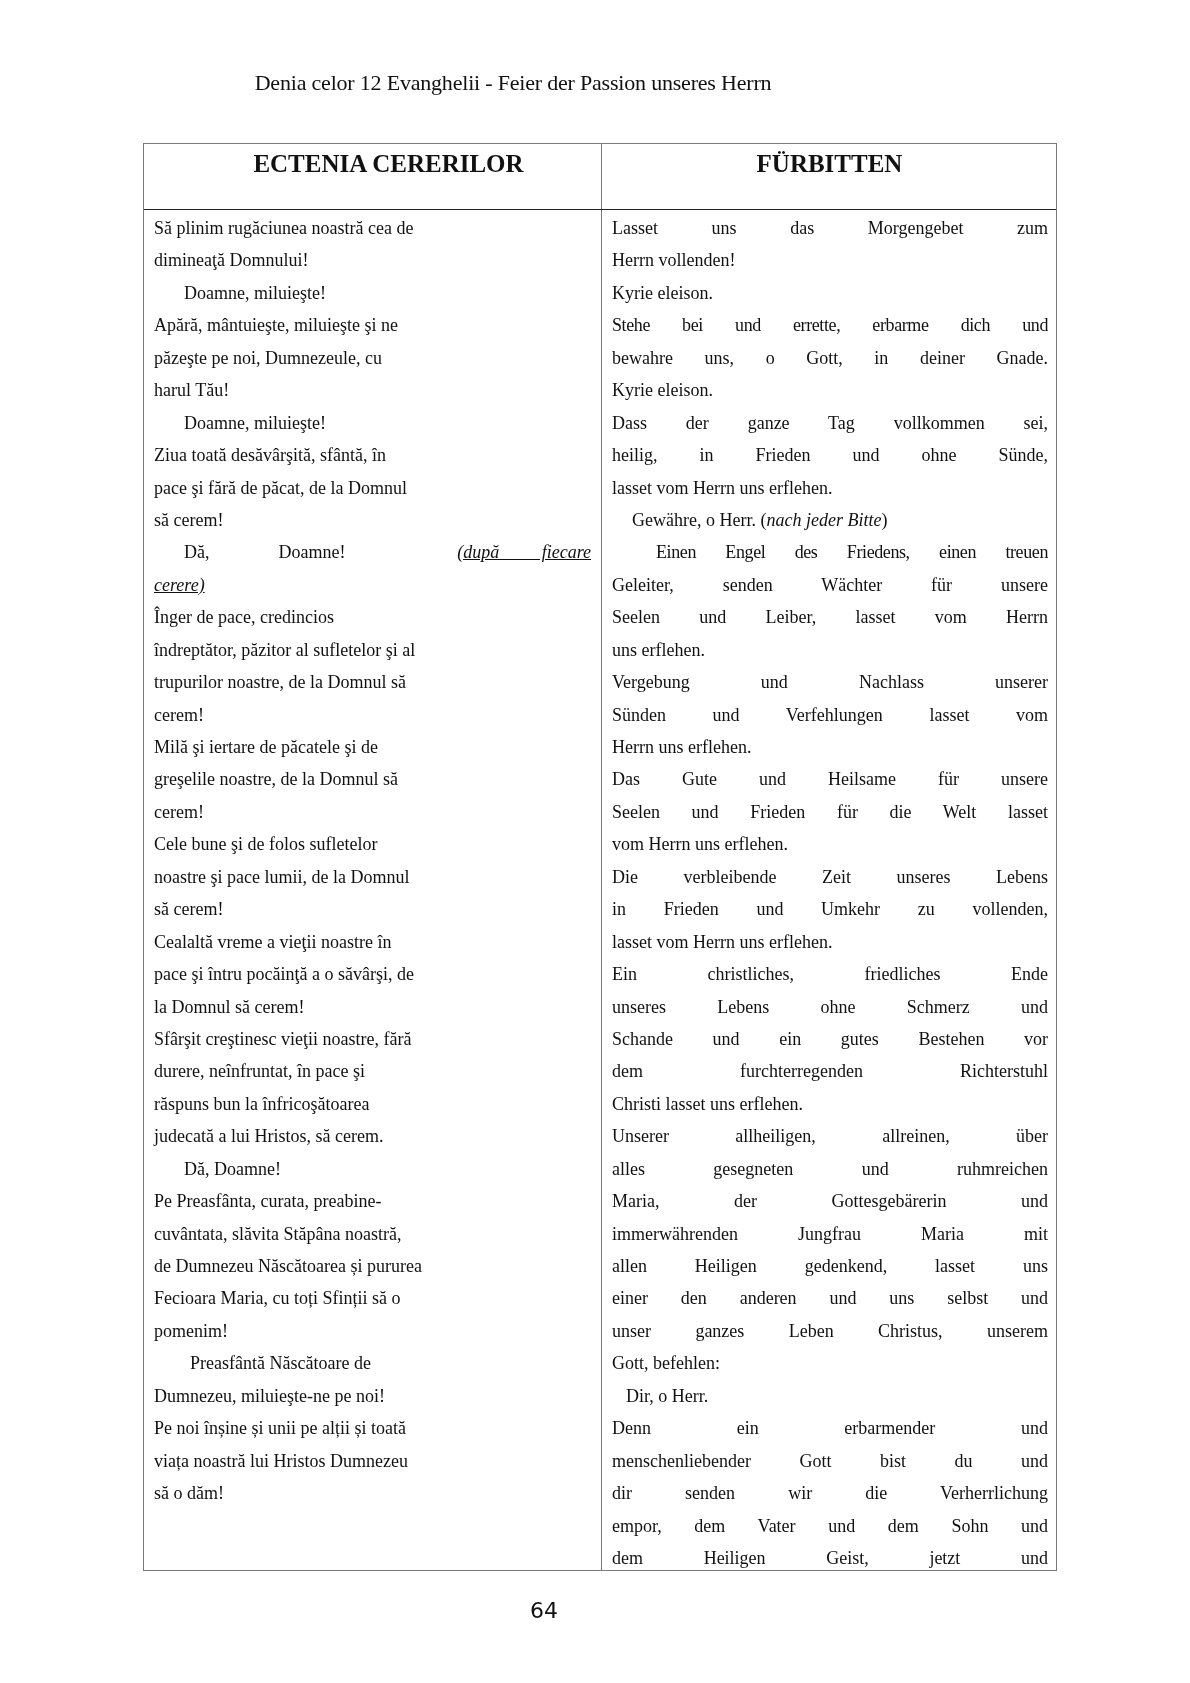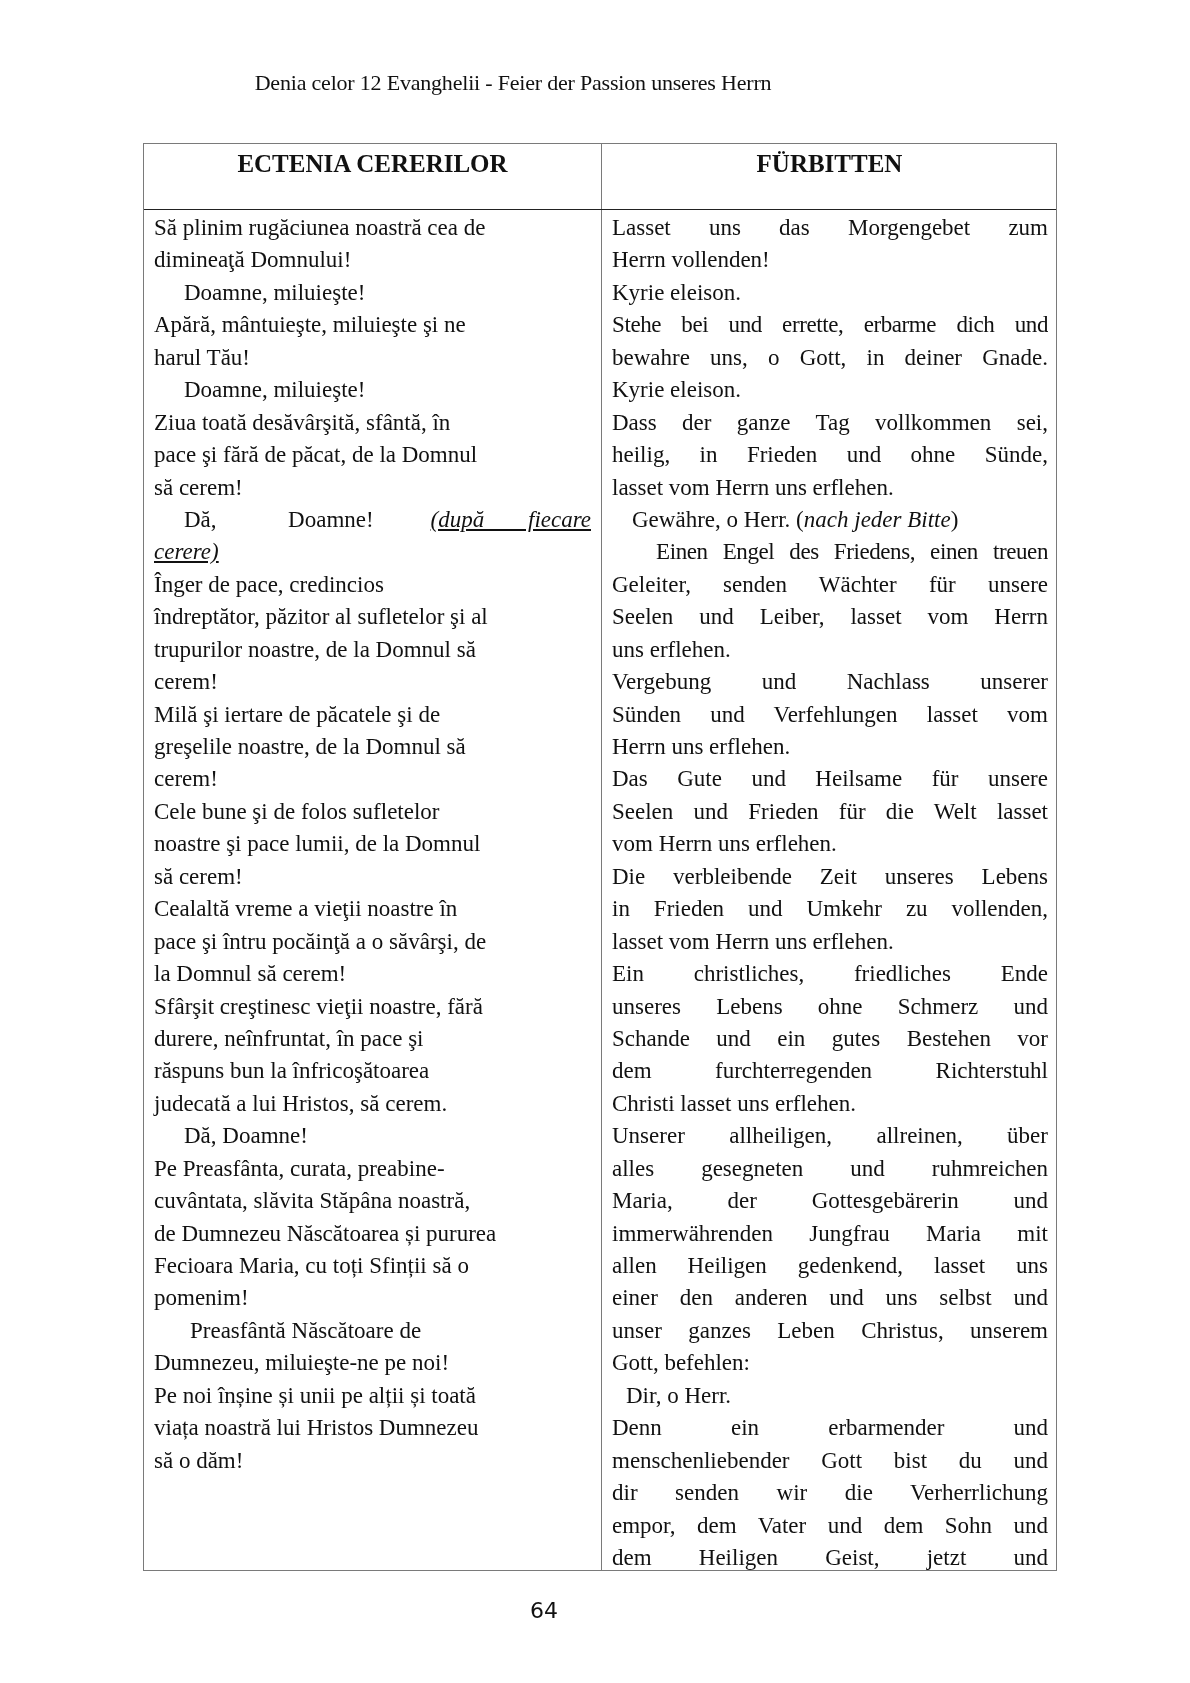--- a/index.html
+++ b/index.html
@@ -15,25 +15,25 @@
     .divider {
       position: absolute; left: 457px; top: 0; bottom: 0; width: 0; border-left: 1.5px solid #7a7a7a;
     }
     .header-rule {
       position: absolute; left: 0; right: 0; top: 65px; height: 0; border-top: 1.5px solid #222;
     }
     .col-head {
       position: absolute; top: 0; height: 65px; display: flex; justify-content: center; padding-top: 2px;
       font-family: "Liberation Serif", serif; font-weight: bold; font-size: 25px; box-sizing: border-box;
     }
-    .col-head.left { left: 0; width: 457px; }
+    .col-head.left { left: 16px; width: 457px; }
     .col-head.right { left: 458px; width: 455px; }
     .col-head span { margin-top: 4px; }
     .col {
-      position: absolute; top: 68px; font-family: "Liberation Serif", serif; font-size: 23px;
+      position: absolute; top: 68px; font-family: "Liberation Serif", serif; font-size: 18px;
       line-height: 32.45px; box-sizing: border-box;
     }
     .col.left { left: 10px; width: 437px; }
     .col.right { left: 468px; width: 436px; }
     .line { white-space: nowrap; height: 32.45px; }
     .line.j { text-align: justify; text-align-last: justify; white-space: normal; overflow: hidden; }
     .ind1 { padding-left: 30px; }
     .ind2 { padding-left: 36px; }
     .ind3 { padding-left: 20px; }
     .ind4 { padding-left: 14px; }
@@ -58,20 +58,21 @@
   </div>
   <div class="col-head right">
     <span>FÜRBITTEN</span>
   </div>
 
   <div class="col left">
     <div class="line">Să plinim rugăciunea noastră cea de</div>
     <div class="line">dimineaţă Domnului!</div>
     <div class="line ind1">Doamne, miluieşte!</div>
     <div class="line">Apără, mântuieşte, miluieşte şi ne</div>
+    <div class="line">păzeşte pe noi, Dumnezeule, cu</div>
     <div class="line">harul Tău!</div>
     <div class="line ind1">Doamne, miluieşte!</div>
     <div class="line">Ziua toată desăvârşită, sfântă, în</div>
     <div class="line">pace şi fără de păcat, de la Domnul</div>
     <div class="line">să cerem!</div>
     <div class="line ind1" style="display:flex;justify-content:space-between;padding-right:0;">
       <span style="white-space:pre;word-spacing:30px;">Dă,  Doamne!</span>
       <span class="it u" style="word-spacing:38px;">(după fiecare</span>
     </div>
     <div class="line it u">cerere)</div>

